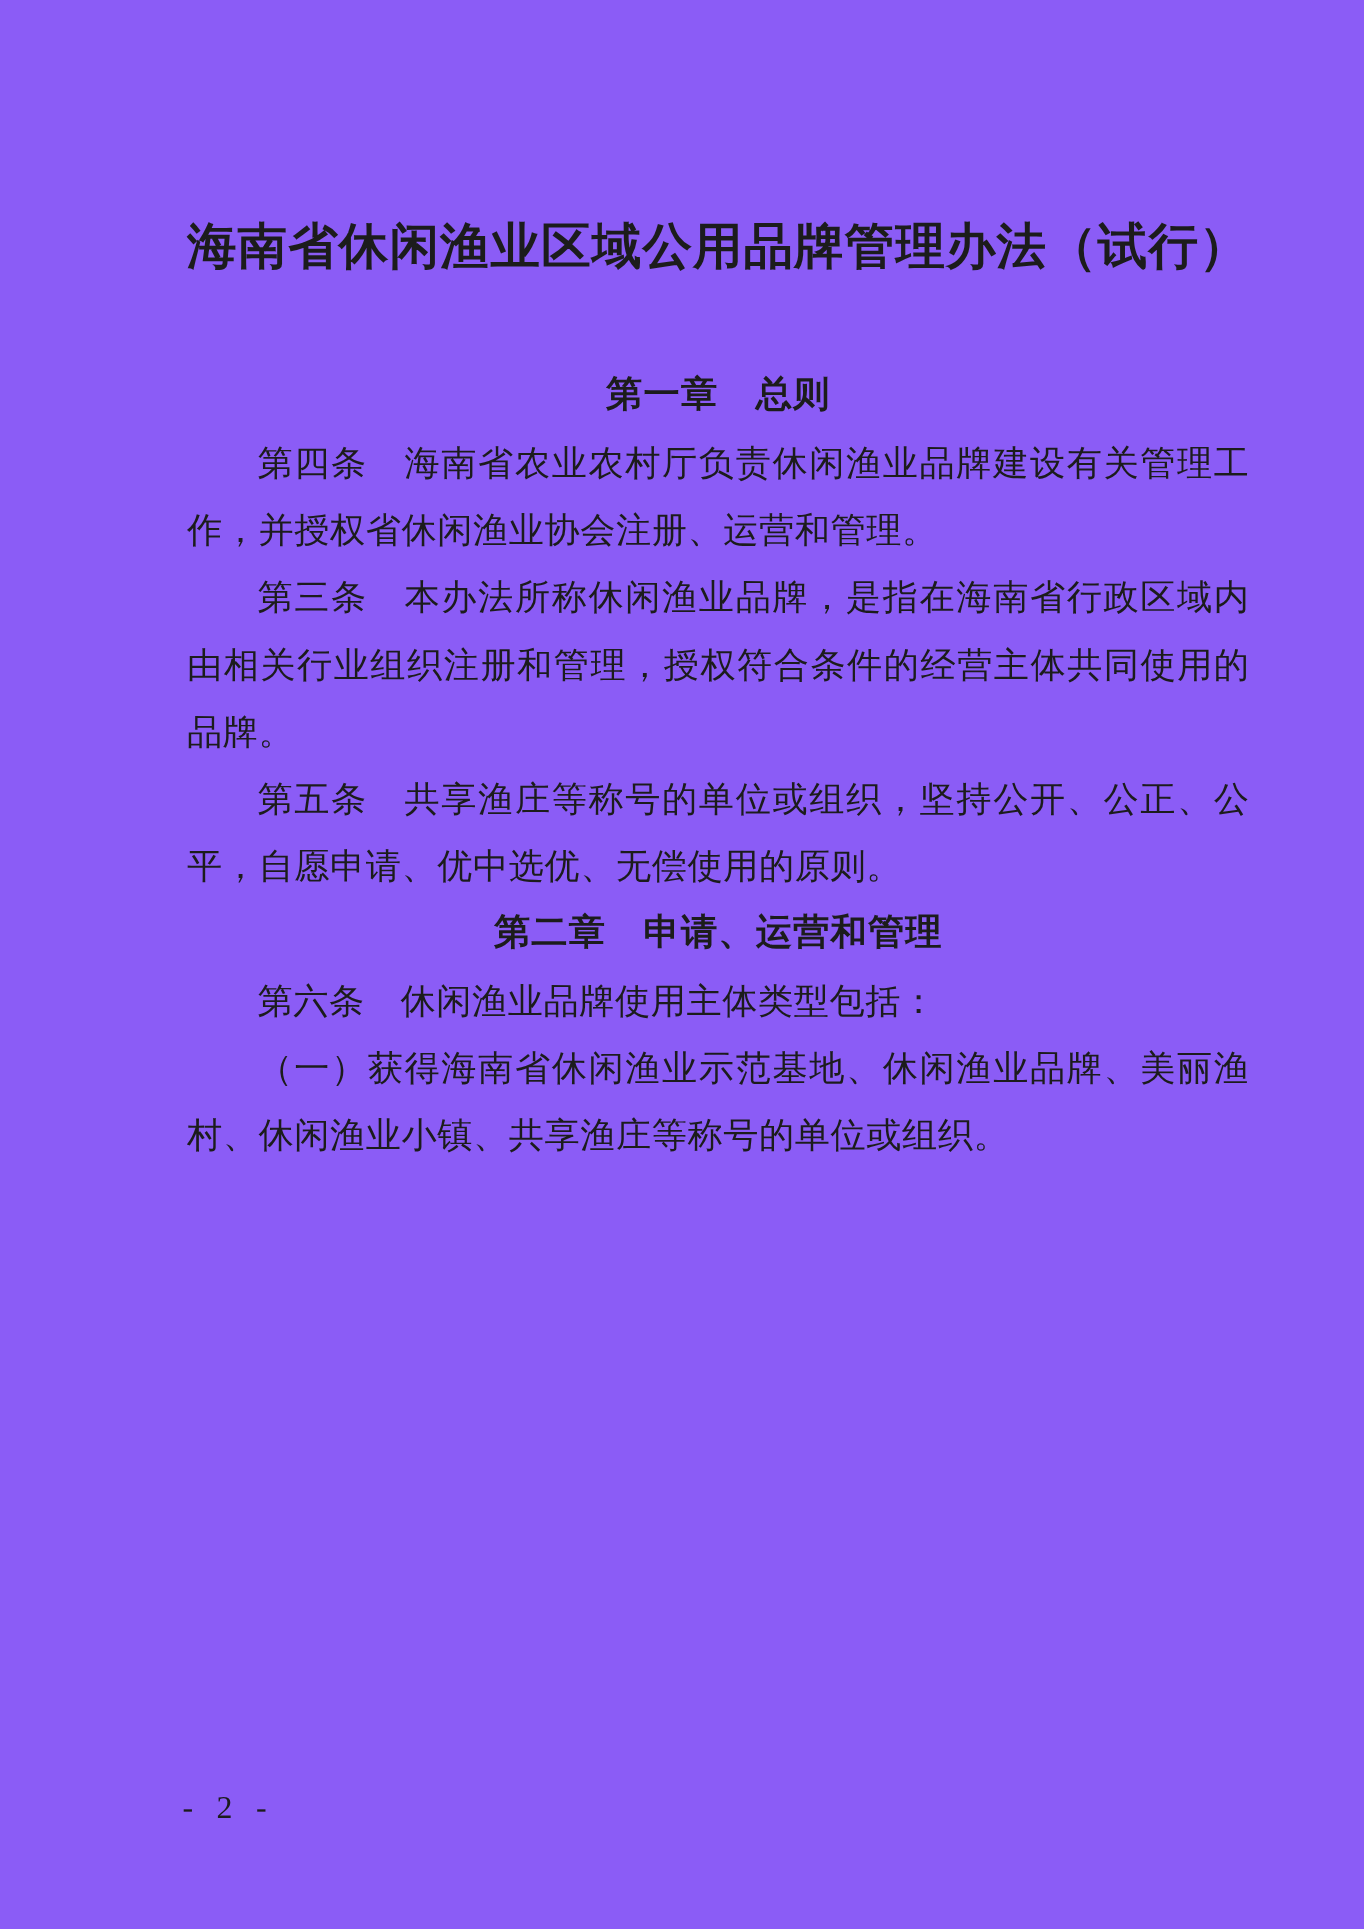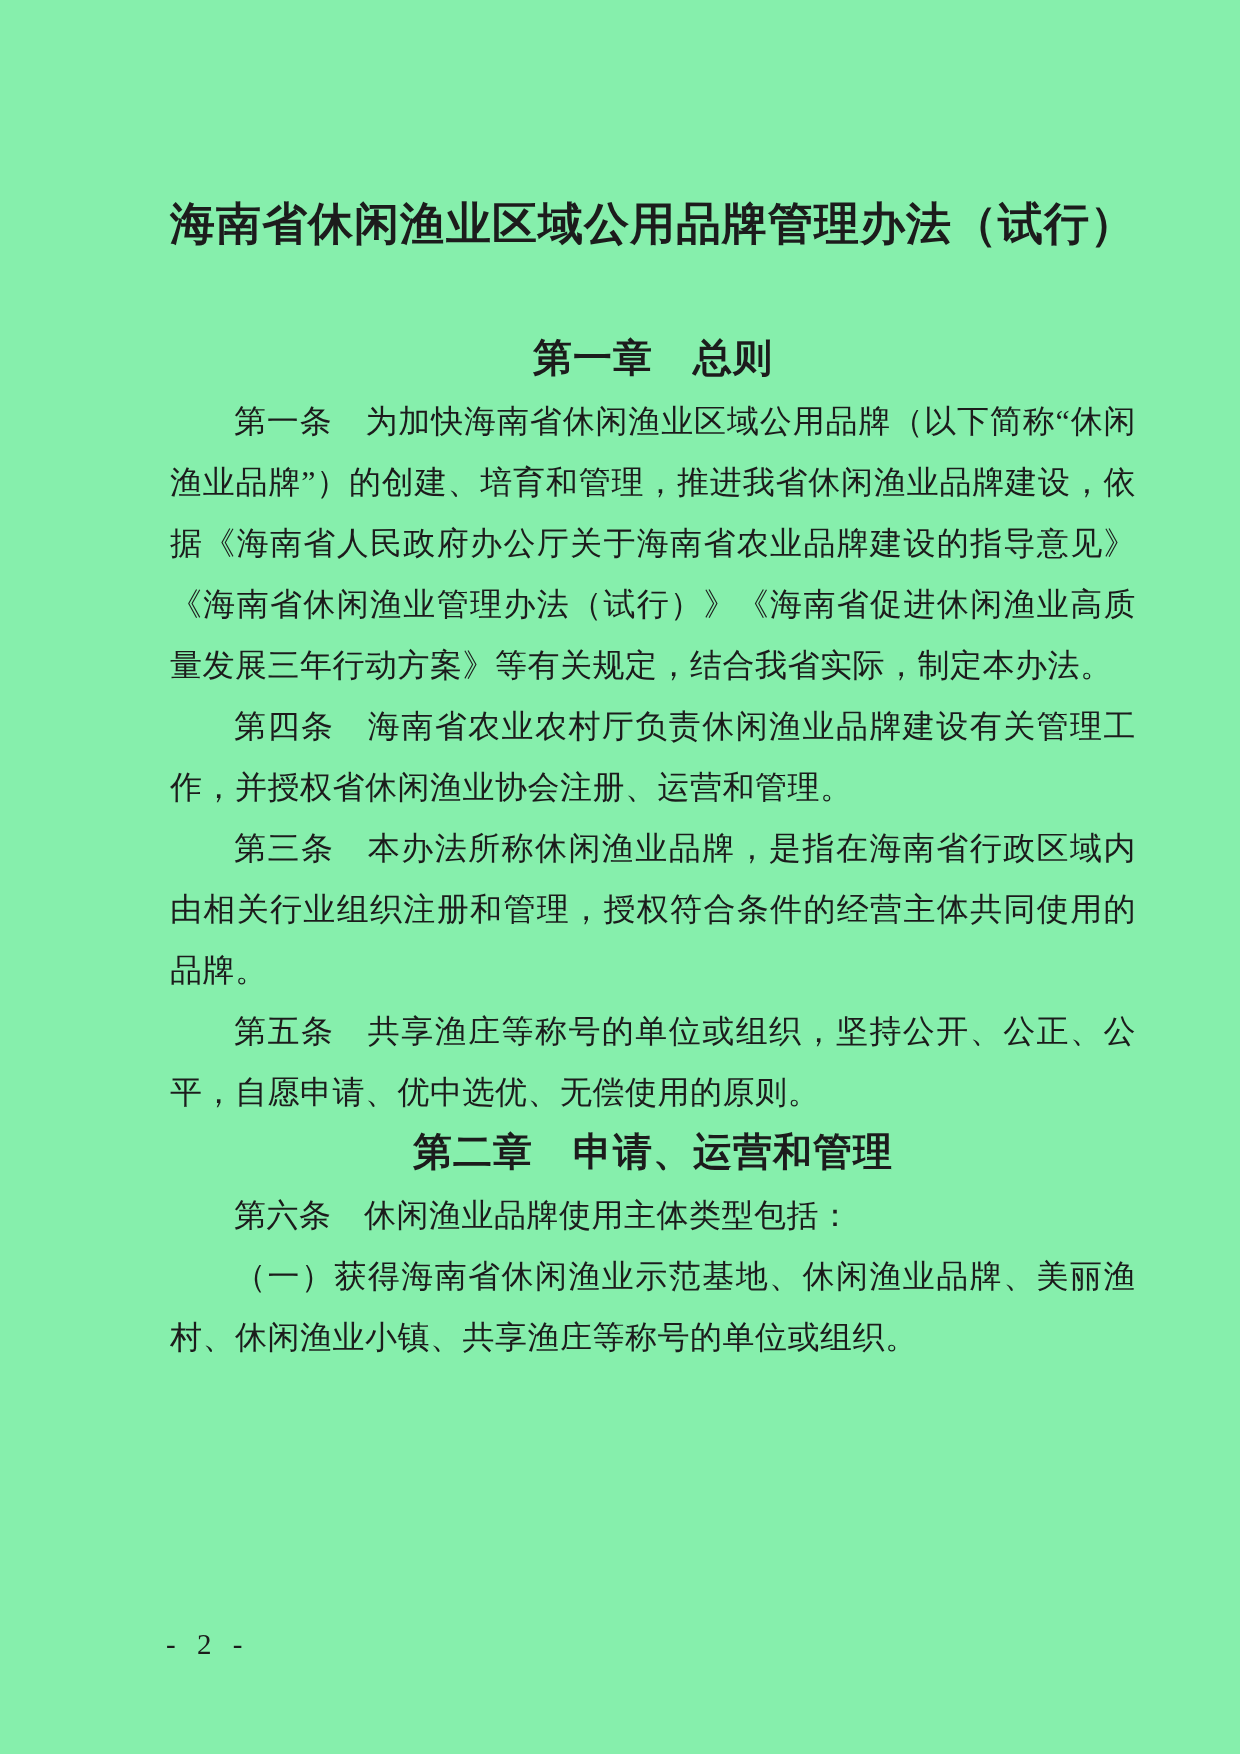--- a/index.html
+++ b/index.html
@@ -1,40 +1,40 @@
 <!DOCTYPE html>
 <html lang="zh"><head>
 <meta charset="utf-8">
 <style>
   html, body { margin: 0; padding: 0; background: #e8e8e8; }
   .page {
     position: relative;
     width: 1240px;
     height: 1754px;
     margin: 0 auto;
-    background: #86efac;
+    background: #8b5cf6;
     box-sizing: border-box;
     padding: 197px 104px 0 170px;
     font-family: "Liberation Serif", serif;
     color: #1c1c1c;
     overflow: hidden;
   }
   .doc-title {
     margin: 0;
     text-align: center;
     font-size: 45px;
     line-height: 54px;
     font-weight: 700;
     letter-spacing: 1px;
     white-space: nowrap;
   }
   .chapter-heading {
     margin: 0;
     text-align: center;
-    font-size: 39px;
+    font-size: 33px;
     line-height: 42px;
     font-weight: 700;
     font-family: "Liberation Sans", sans-serif;
     letter-spacing: 1px;
   }
   .chapter-heading.first  { margin-top: 86px; }
   .chapter-heading.second { margin-top: 8px; margin-bottom: 4px; }
   .body-block { margin-top: 12px; }
   .para {
     margin: 0;
@@ -58,21 +58,20 @@
 </head>
 <body>
 
 <div class="page">
 
   <h1 class="doc-title">海南省休闲渔业区域公用品牌管理办法（试行）</h1>
 
   <h2 class="chapter-heading first">第一章　总则</h2>
 
   <div class="body-block">
-    <p class="para">第一条　为加快海南省休闲渔业区域公用品牌（以下简称“休闲渔业品牌”）的创建、培育和管理，推进我省休闲渔业品牌建设，依据《海南省人民政府办公厅关于海南省农业品牌建设的指导意见》《海南省休闲渔业管理办法（试行）》《海南省促进休闲渔业高质量发展三年行动方案》等有关规定，结合我省实际，制定本办法。</p>
     <p class="para">第四条　海南省农业农村厅负责休闲渔业品牌建设有关管理工作，并授权省休闲渔业协会注册、运营和管理。</p>
     <p class="para">第三条　本办法所称休闲渔业品牌，是指在海南省行政区域内由相关行业组织注册和管理，授权符合条件的经营主体共同使用的品牌。</p>
     <p class="para">第五条　共享渔庄等称号的单位或组织，坚持公开、公正、公平，自愿申请、优中选优、无偿使用的原则。</p>
   </div>
 
   <h2 class="chapter-heading second">第二章　申请、运营和管理</h2>
 
   <div class="body-block">
     <p class="para">第六条　休闲渔业品牌使用主体类型包括：</p>
     <p class="para">（一）获得海南省休闲渔业示范基地、休闲渔业品牌、美丽渔村、休闲渔业小镇、共享渔庄等称号的单位或组织。</p>

